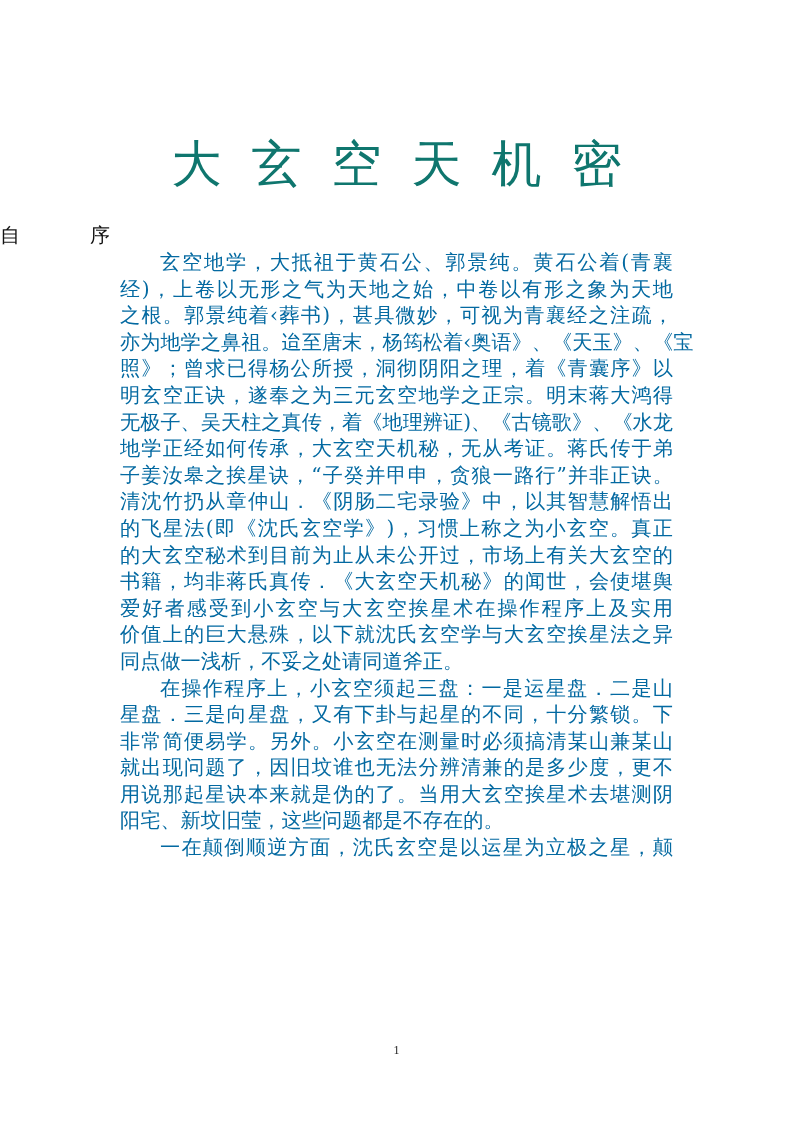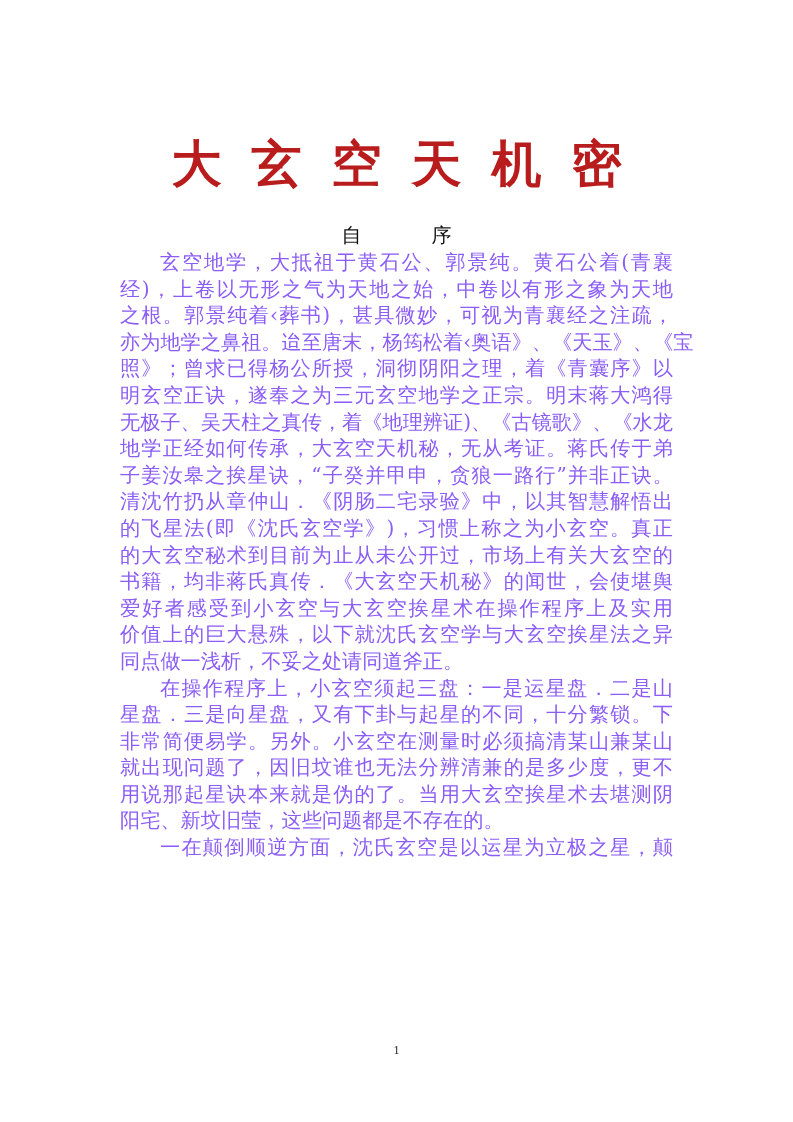--- a/index.html
+++ b/index.html
@@ -25,48 +25,48 @@
     .doc-title {
       position: absolute;
       left: 0;
       top: 98px;
       width: 793px;
       text-align: center;
       font-size: 50px;
       line-height: 64px;
       letter-spacing: 30px;
       text-indent: 30px;
-      font-weight: bold;
-      color: #b91c1c;
+      font-weight: normal;
+      color: #0f766e;
       font-family: "DejaVu Serif", "Liberation Serif", serif;
     }
     .section-heading {
       position: absolute;
       left: 0;
       top: 222px;
       width: 793px;
-      text-align: center;
+      text-align: left;
       font-size: 20px;
       line-height: 26px;
       word-spacing: 0;
     }
     .section-heading span {
       display: inline-block;
     }
     .section-heading .gap {
       width: 70px;
     }
     .body-text {
       position: absolute;
       left: 120px;
       top: 249px;
       width: 553px;
       font-size: 20.2px;
       line-height: 26.6px;
-      color: #8b5cf6;
+      color: #0369a1;
     }
     .line {
       display: block;
       white-space: nowrap;
       text-align: justify;
       text-align-last: justify;
       height: 26.6px;
     }
     .line.indent {
       padding-left: 40px;

